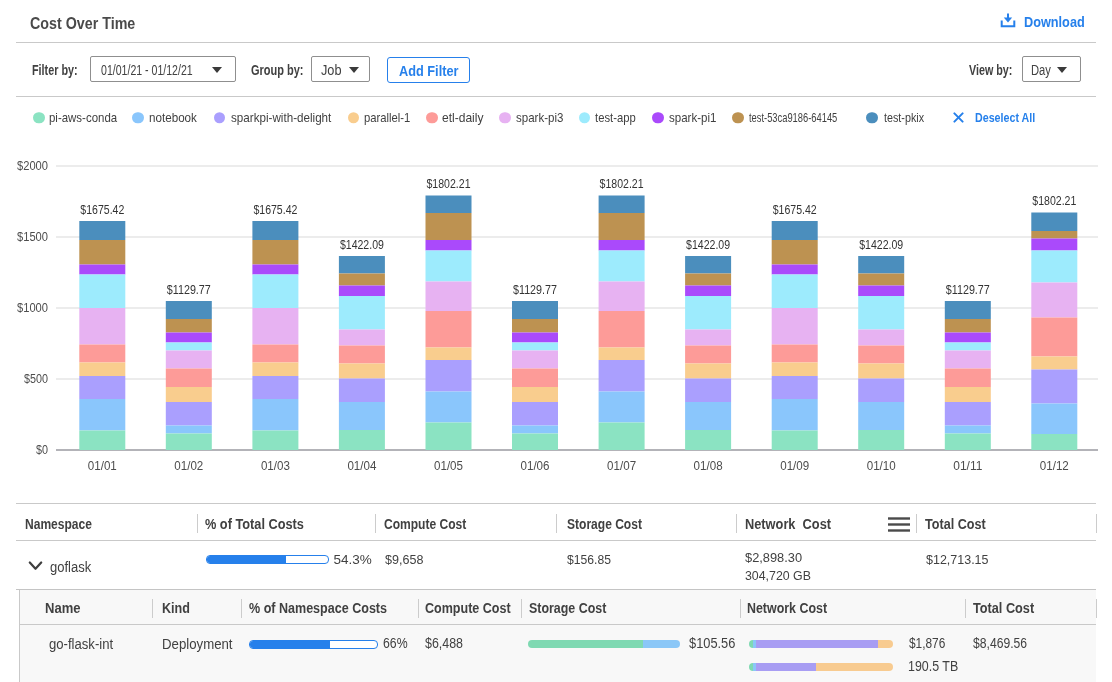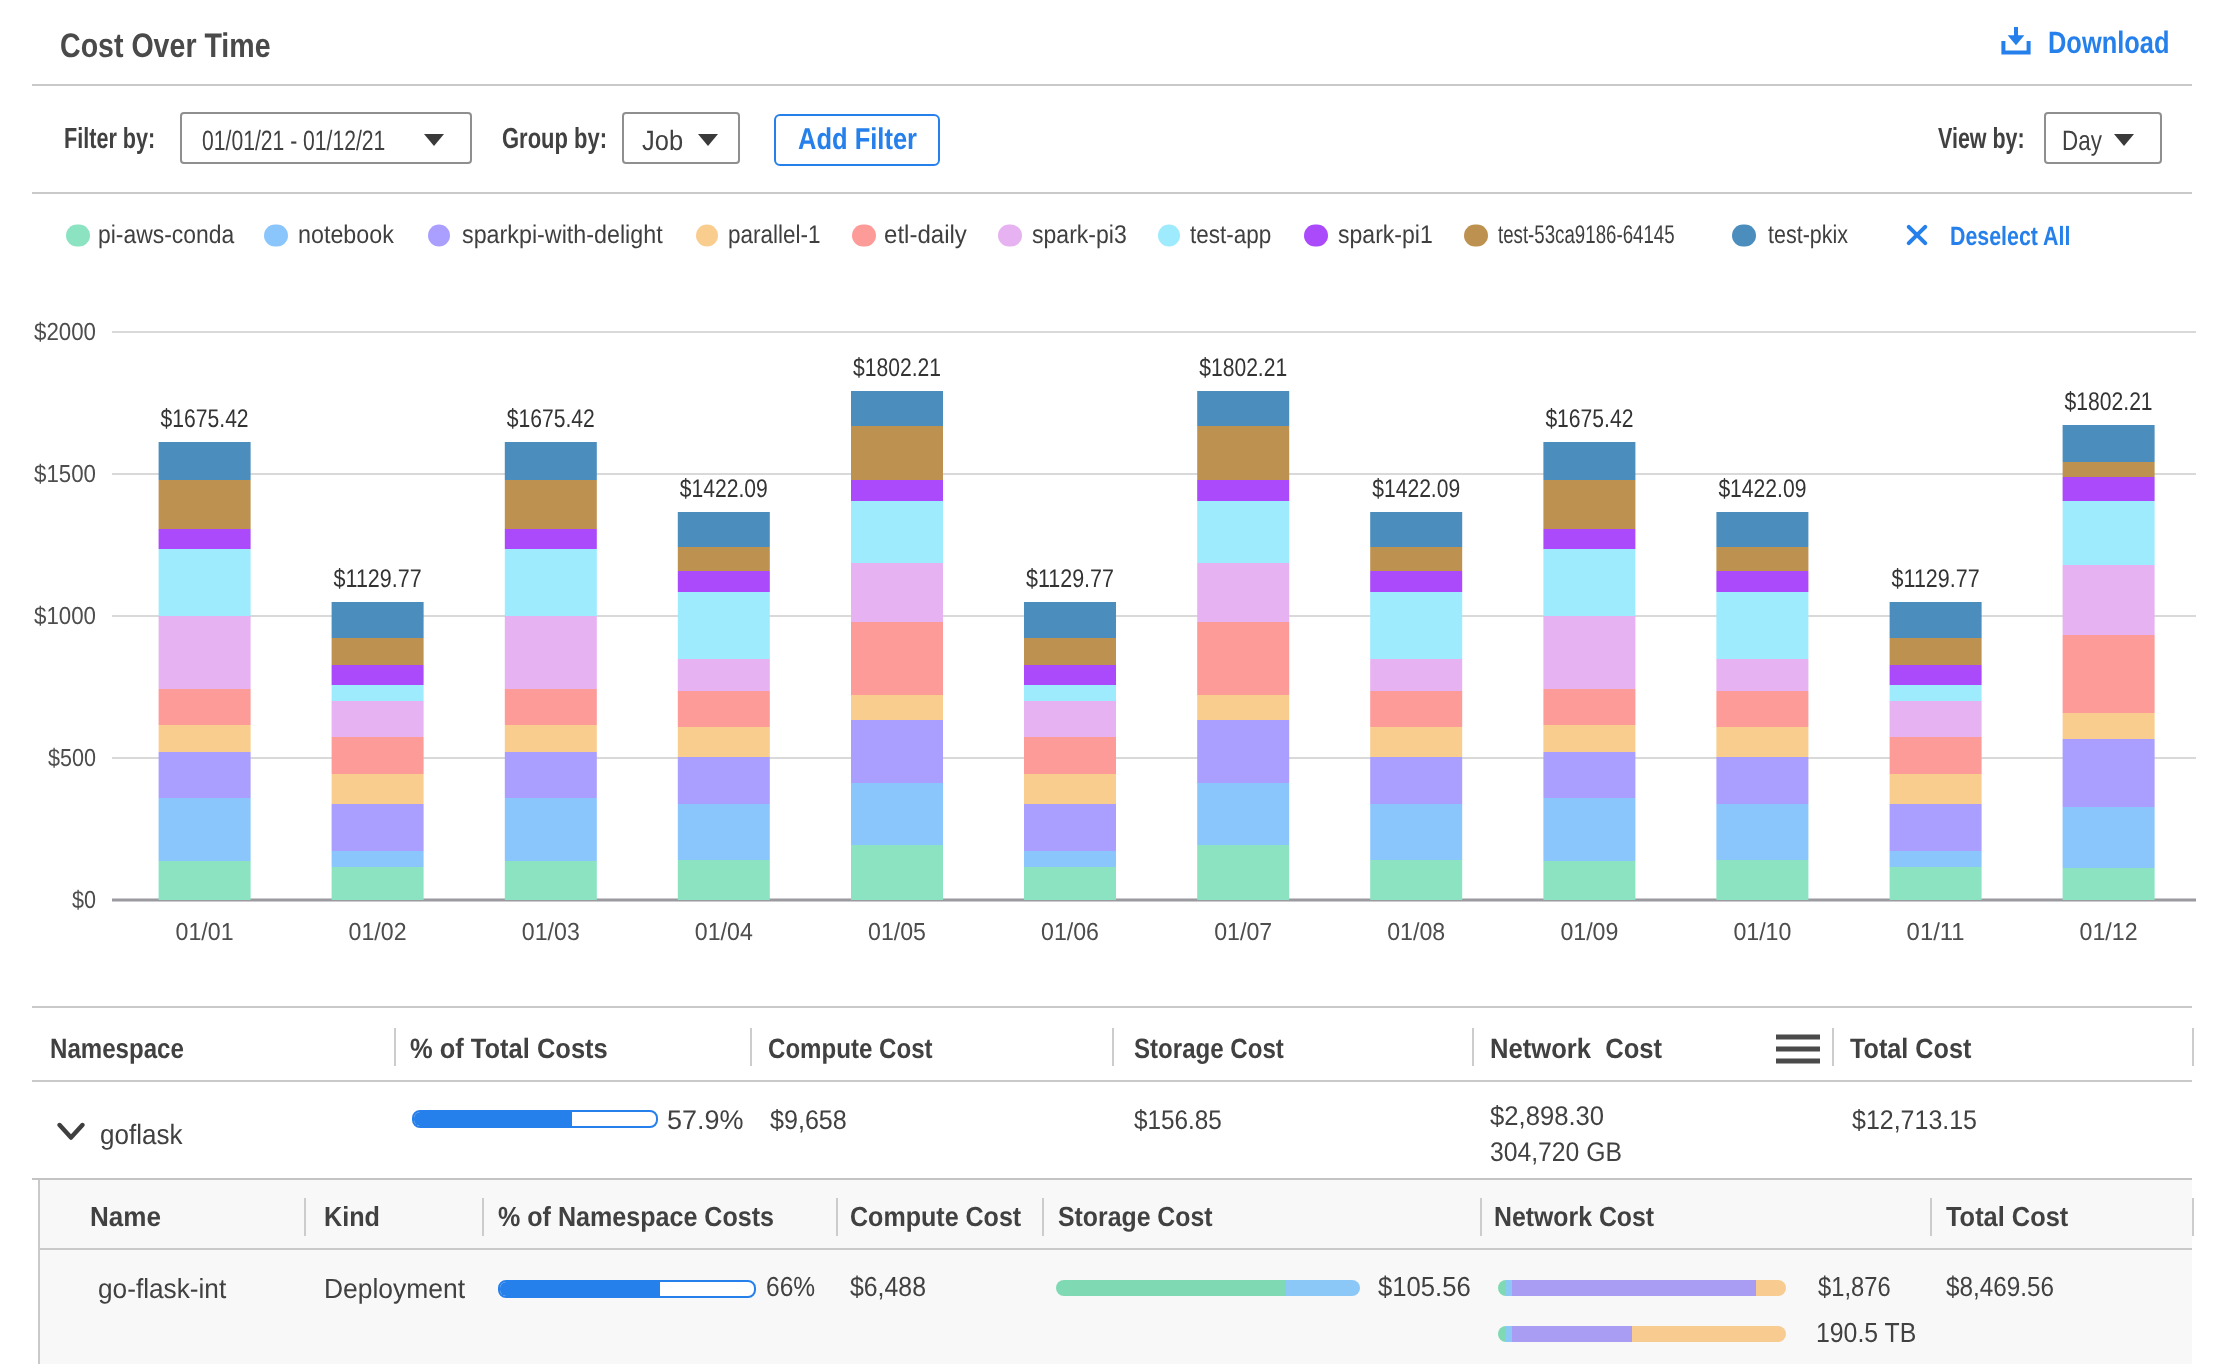--- a/index.html
+++ b/index.html
@@ -246,21 +246,21 @@
       </g>
     </svg>
 <div class="hr" style="left:16px;top:539.5px;width:1080px;"></div>
 <svg style="position:absolute;left:28px;top:560.5px" width="15" height="10" viewBox="0 0 15 10">
 <polyline points="1.8,1.5 7.5,7.8 13.2,1.5" fill="none" stroke="#3f3f3f" stroke-width="2.2" stroke-linecap="round" stroke-linejoin="round"></polyline>
     </svg>
 <div class="t" style="left:49.5px;top:566.5px;font-size:14px;color:#414141;transform:translateY(-50%) scaleX(0.93);">goflask</div>
 <div class="pill" style="left:205.5px;top:555px;width:123px;height:8.5px;">
       <div class="pillfill" style="width:79.5px;"></div>
     </div>
-<div class="t" style="left:333.5px;top:560px;font-size:13.5px;color:#414141;transform:translateY(-50%) scaleX(1.0);">57.9%</div>
+<div class="t" style="left:333.5px;top:560px;font-size:13.5px;color:#414141;transform:translateY(-50%) scaleX(1.0);">54.3%</div>
 <div class="t" style="left:384.5px;top:560px;font-size:13.5px;color:#414141;transform:translateY(-50%) scaleX(0.93);">$9,658</div>
 <div class="t" style="left:567px;top:560px;font-size:13.5px;color:#414141;transform:translateY(-50%) scaleX(0.9);">$156.85</div>
 <div class="t" style="left:745px;top:557.5px;font-size:13.5px;color:#414141;transform:translateY(-50%) scaleX(0.95);">$2,898.30</div>
 <div class="t" style="left:745px;top:576px;font-size:13.5px;color:#414141;transform:translateY(-50%) scaleX(0.915);">304,720 GB</div>
 <div class="t" style="left:925.5px;top:560px;font-size:13.5px;color:#414141;transform:translateY(-50%) scaleX(0.925);">$12,713.15</div>
 <div style="position:absolute;left:18.5px;top:589.5px;width:1077.5px;height:92.5px;background:#f8f8f8;border-left:1.5px solid #c9c9c9;box-sizing:border-box;"></div>
 <div class="hr" style="left:16px;top:589px;width:1080px;background:#c4c4c4;"></div>
 <div class="t" style="left:44.5px;top:608.5px;font-size:13.8px;color:#414141;transform:translateY(-50%) scaleX(0.944);font-weight:bold;">Name</div>
 <div class="t" style="left:162px;top:608.5px;font-size:13.8px;color:#414141;transform:translateY(-50%) scaleX(0.912);font-weight:bold;">Kind</div>
 <div class="t" style="left:248.7px;top:608.5px;font-size:13.8px;color:#414141;transform:translateY(-50%) scaleX(0.909);font-weight:bold;">% of Namespace Costs</div>

